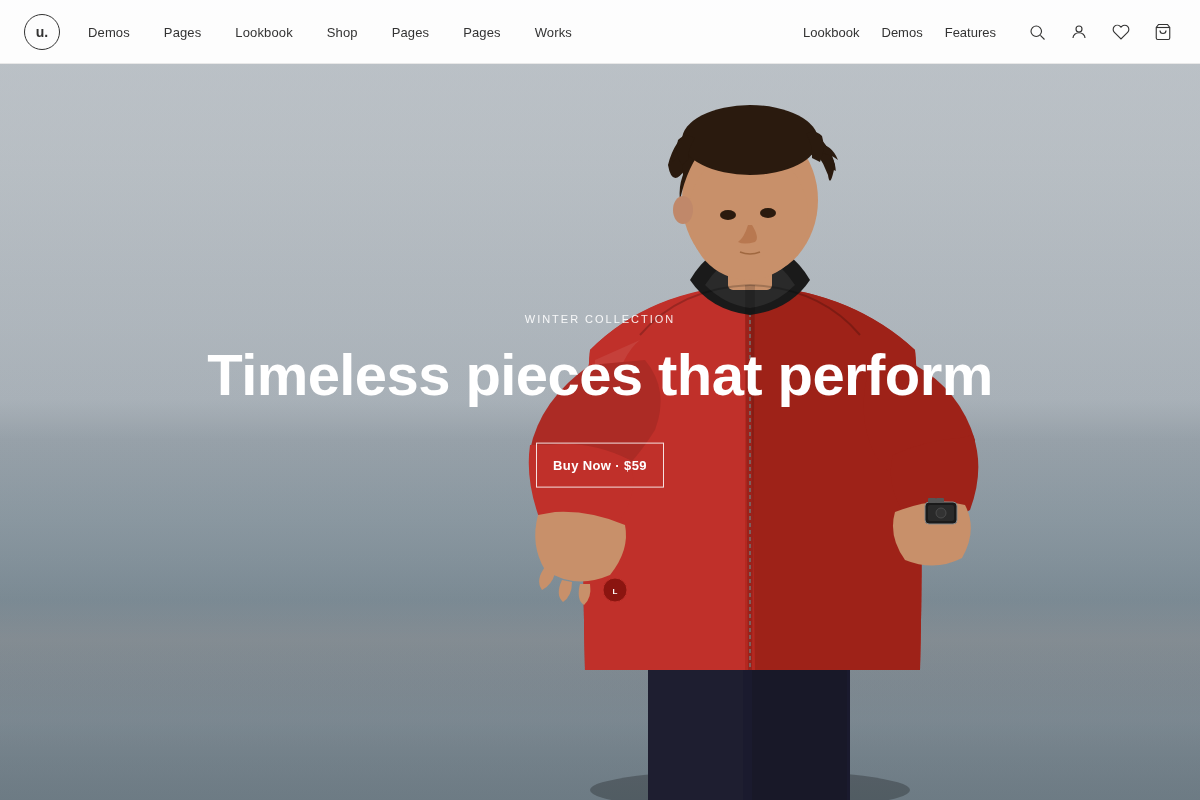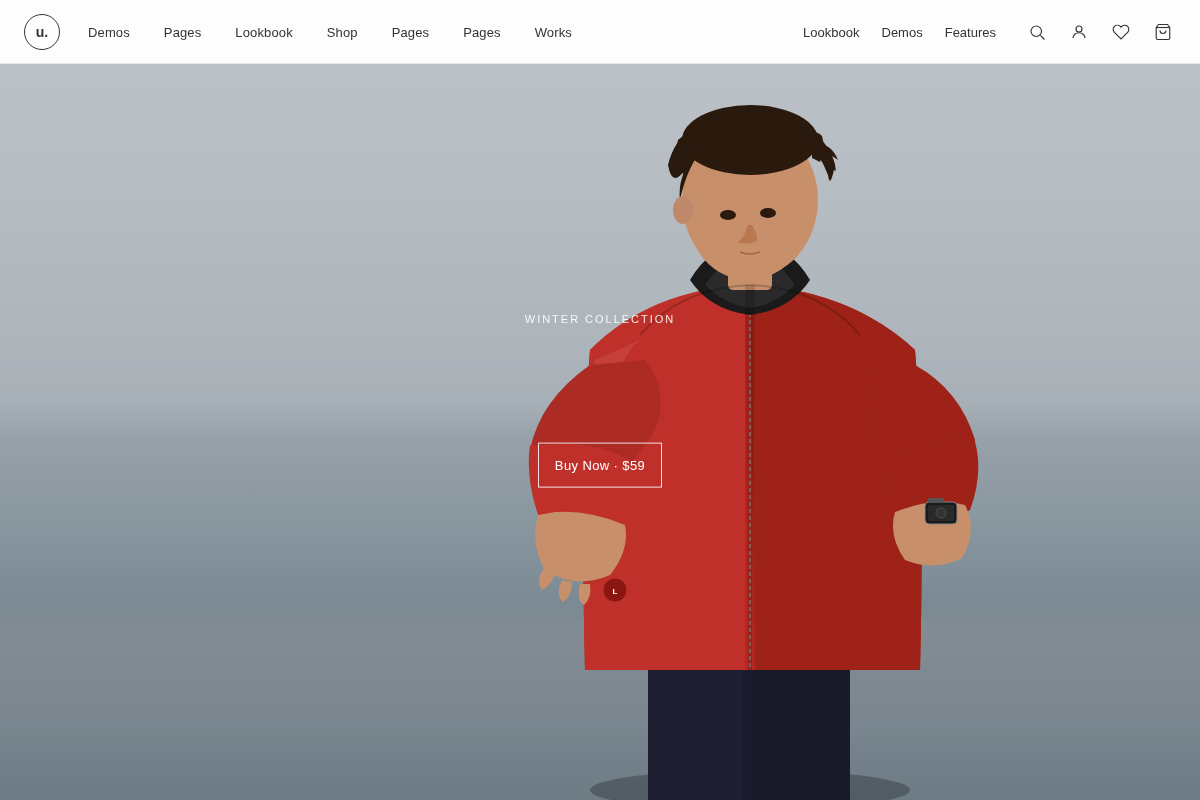--- a/index.html
+++ b/index.html
@@ -150,21 +150,21 @@
       color: white;
       letter-spacing: -0.01em;
     }
 
     .hero-cta {
       display: inline-block;
       padding: 14px 16px;
       border: 1.5px solid rgba(255,255,255,0.85);
       color: white;
       font-size: 13px;
-      font-weight: 400;
+      font-weight: 700;
       text-decoration: none;
       cursor: pointer;
       background: transparent;
       letter-spacing: 0.03em;
     }
 
     
     .photo-bg {
       position: absolute;
       inset: 0;
@@ -354,17 +354,17 @@
     </svg>
   </div>
 
   <div style="position:absolute;inset:0;background:linear-gradient(to bottom, rgba(160,168,175,0.3) 0%, rgba(140,150,158,0.1) 40%, rgba(120,130,138,0.15) 70%, rgba(100,112,120,0.4) 100%);z-index:3;"></div>
 
   <div style="position:absolute;bottom:0;left:0;right:0;height:160px;background:linear-gradient(to top, rgba(110,125,135,0.7) 0%, rgba(130,145,155,0.4) 50%, transparent 100%);z-index:4;"></div>
 
   <div class="hero-content">
     <p class="hero-subtitle">WINTER COLLECTION</p>
     <h1 class="hero-title">
-      <br>
+      <span>Timeless pieces that perform</span><br>
     </h1>
     <a href="#" class="hero-cta">Buy Now · $59</a>
   </div>
 </section>
 
 </body></html>

